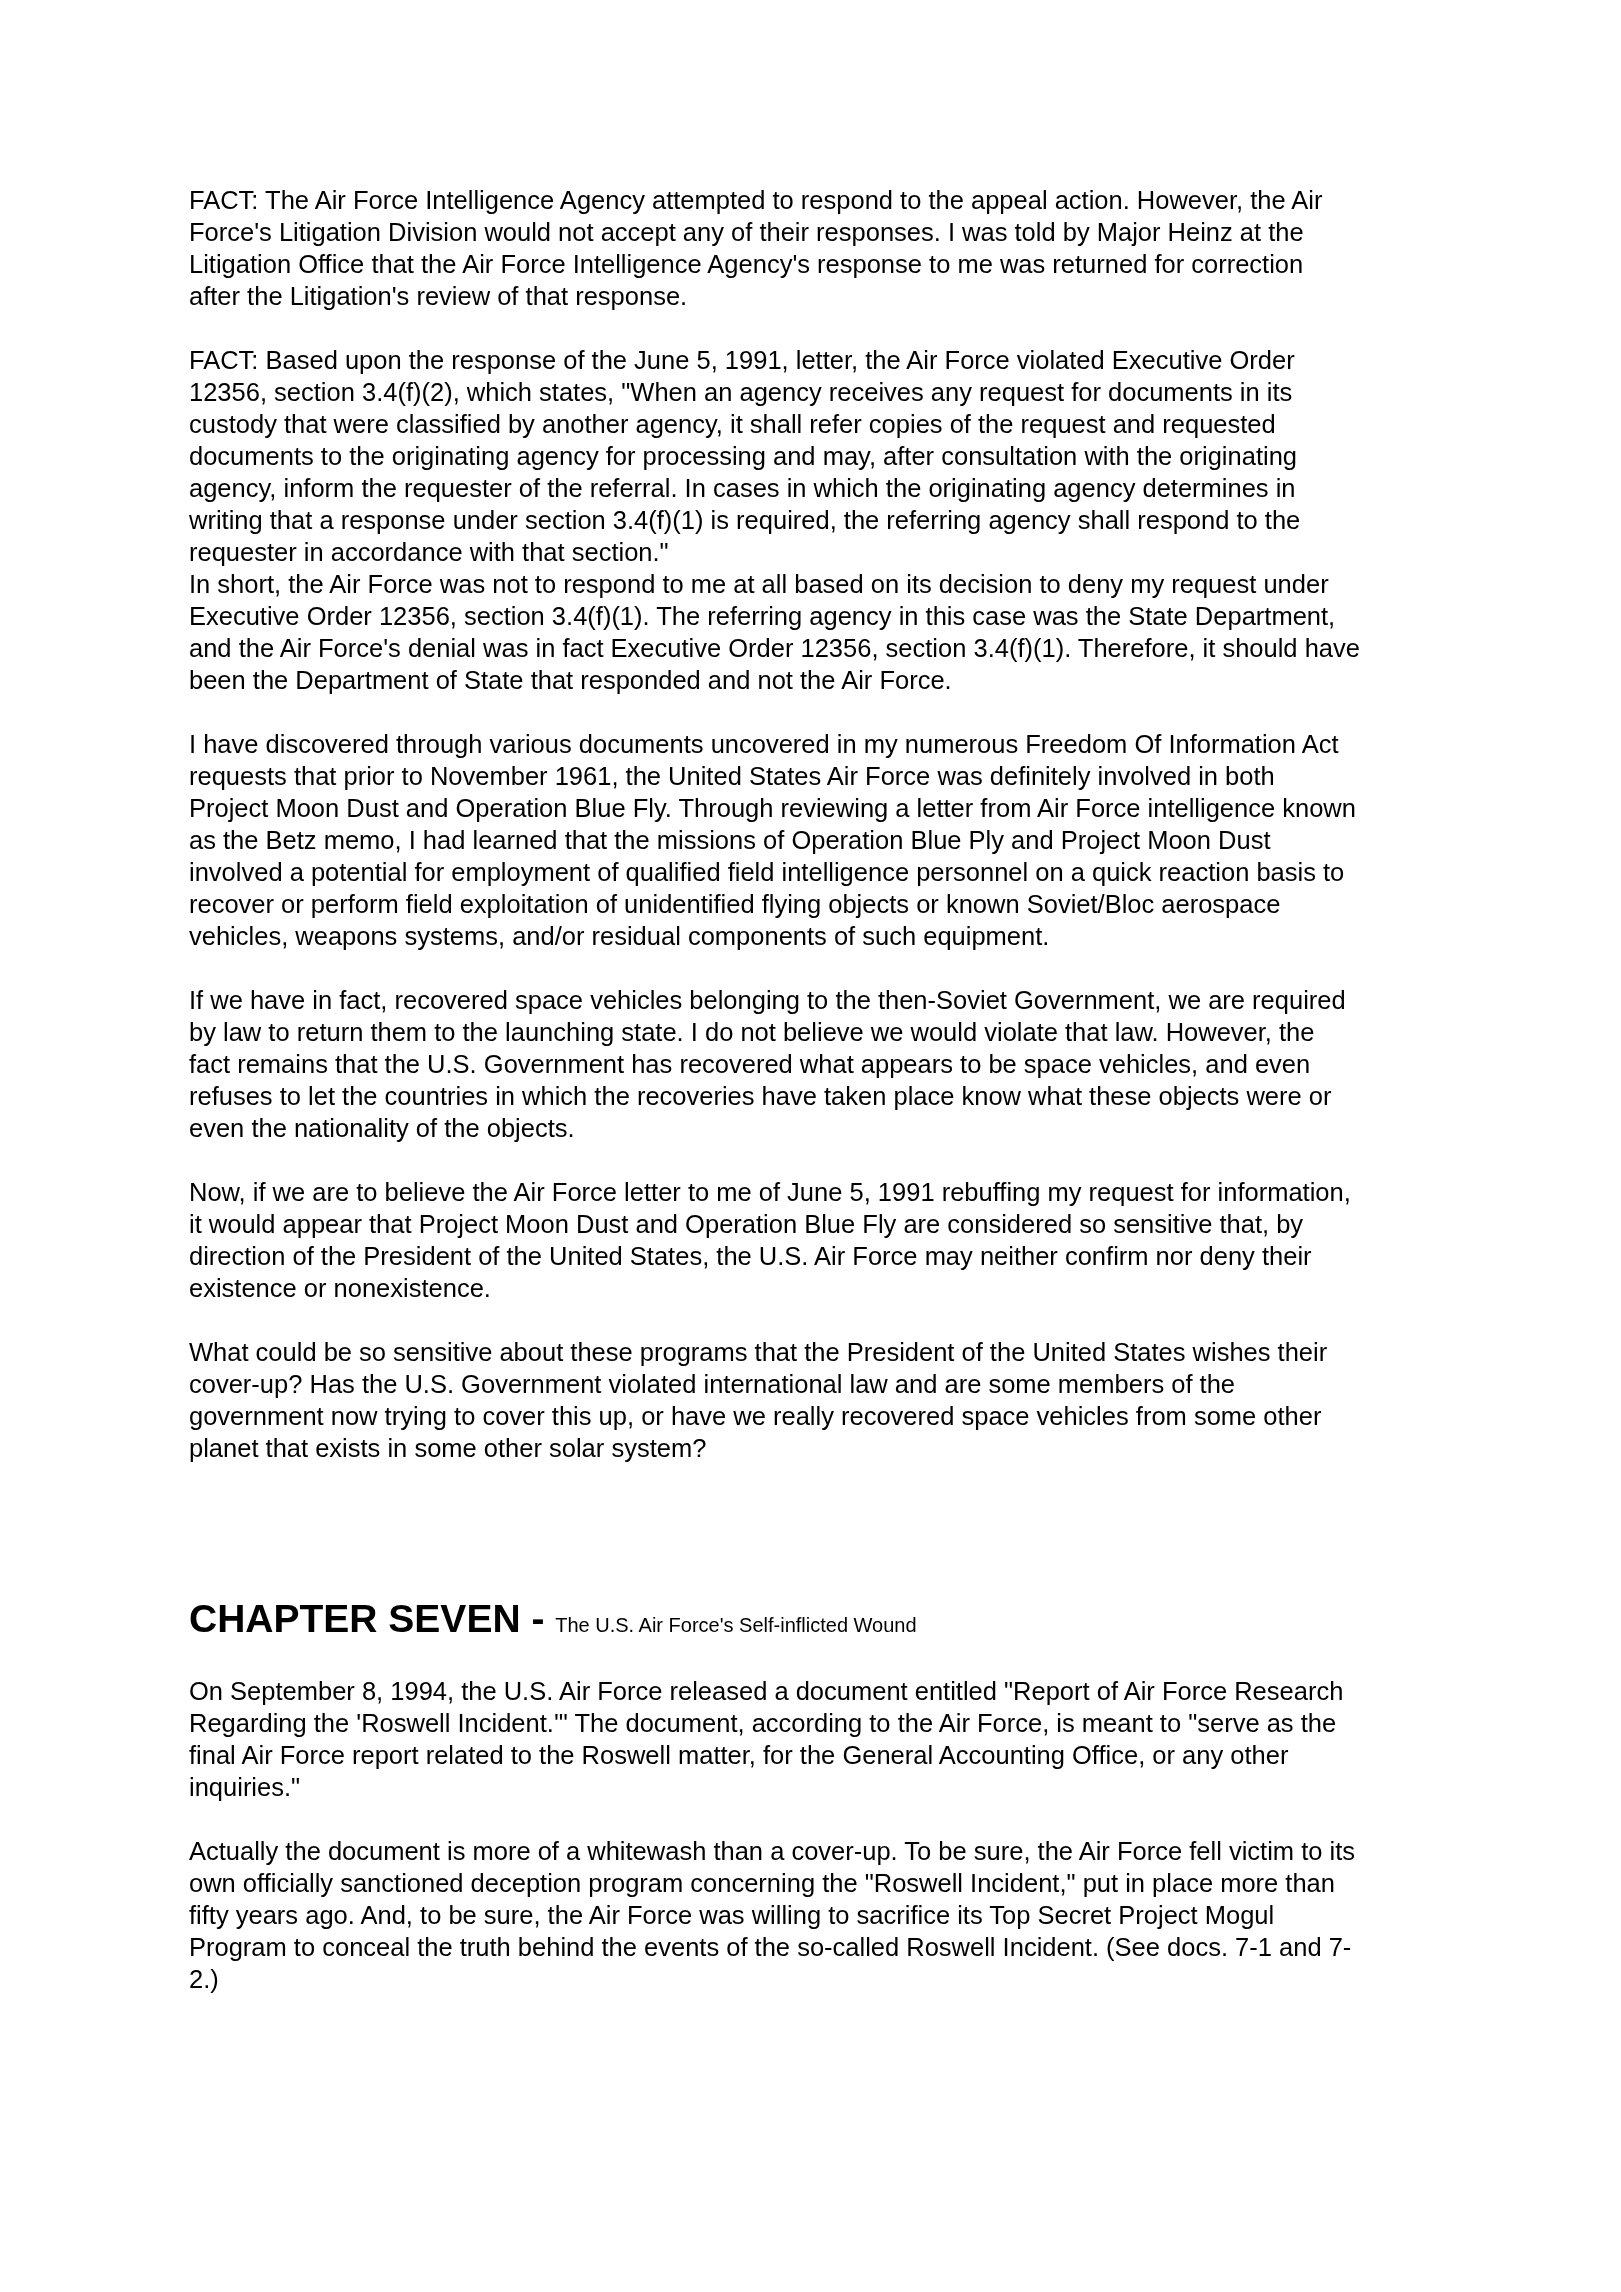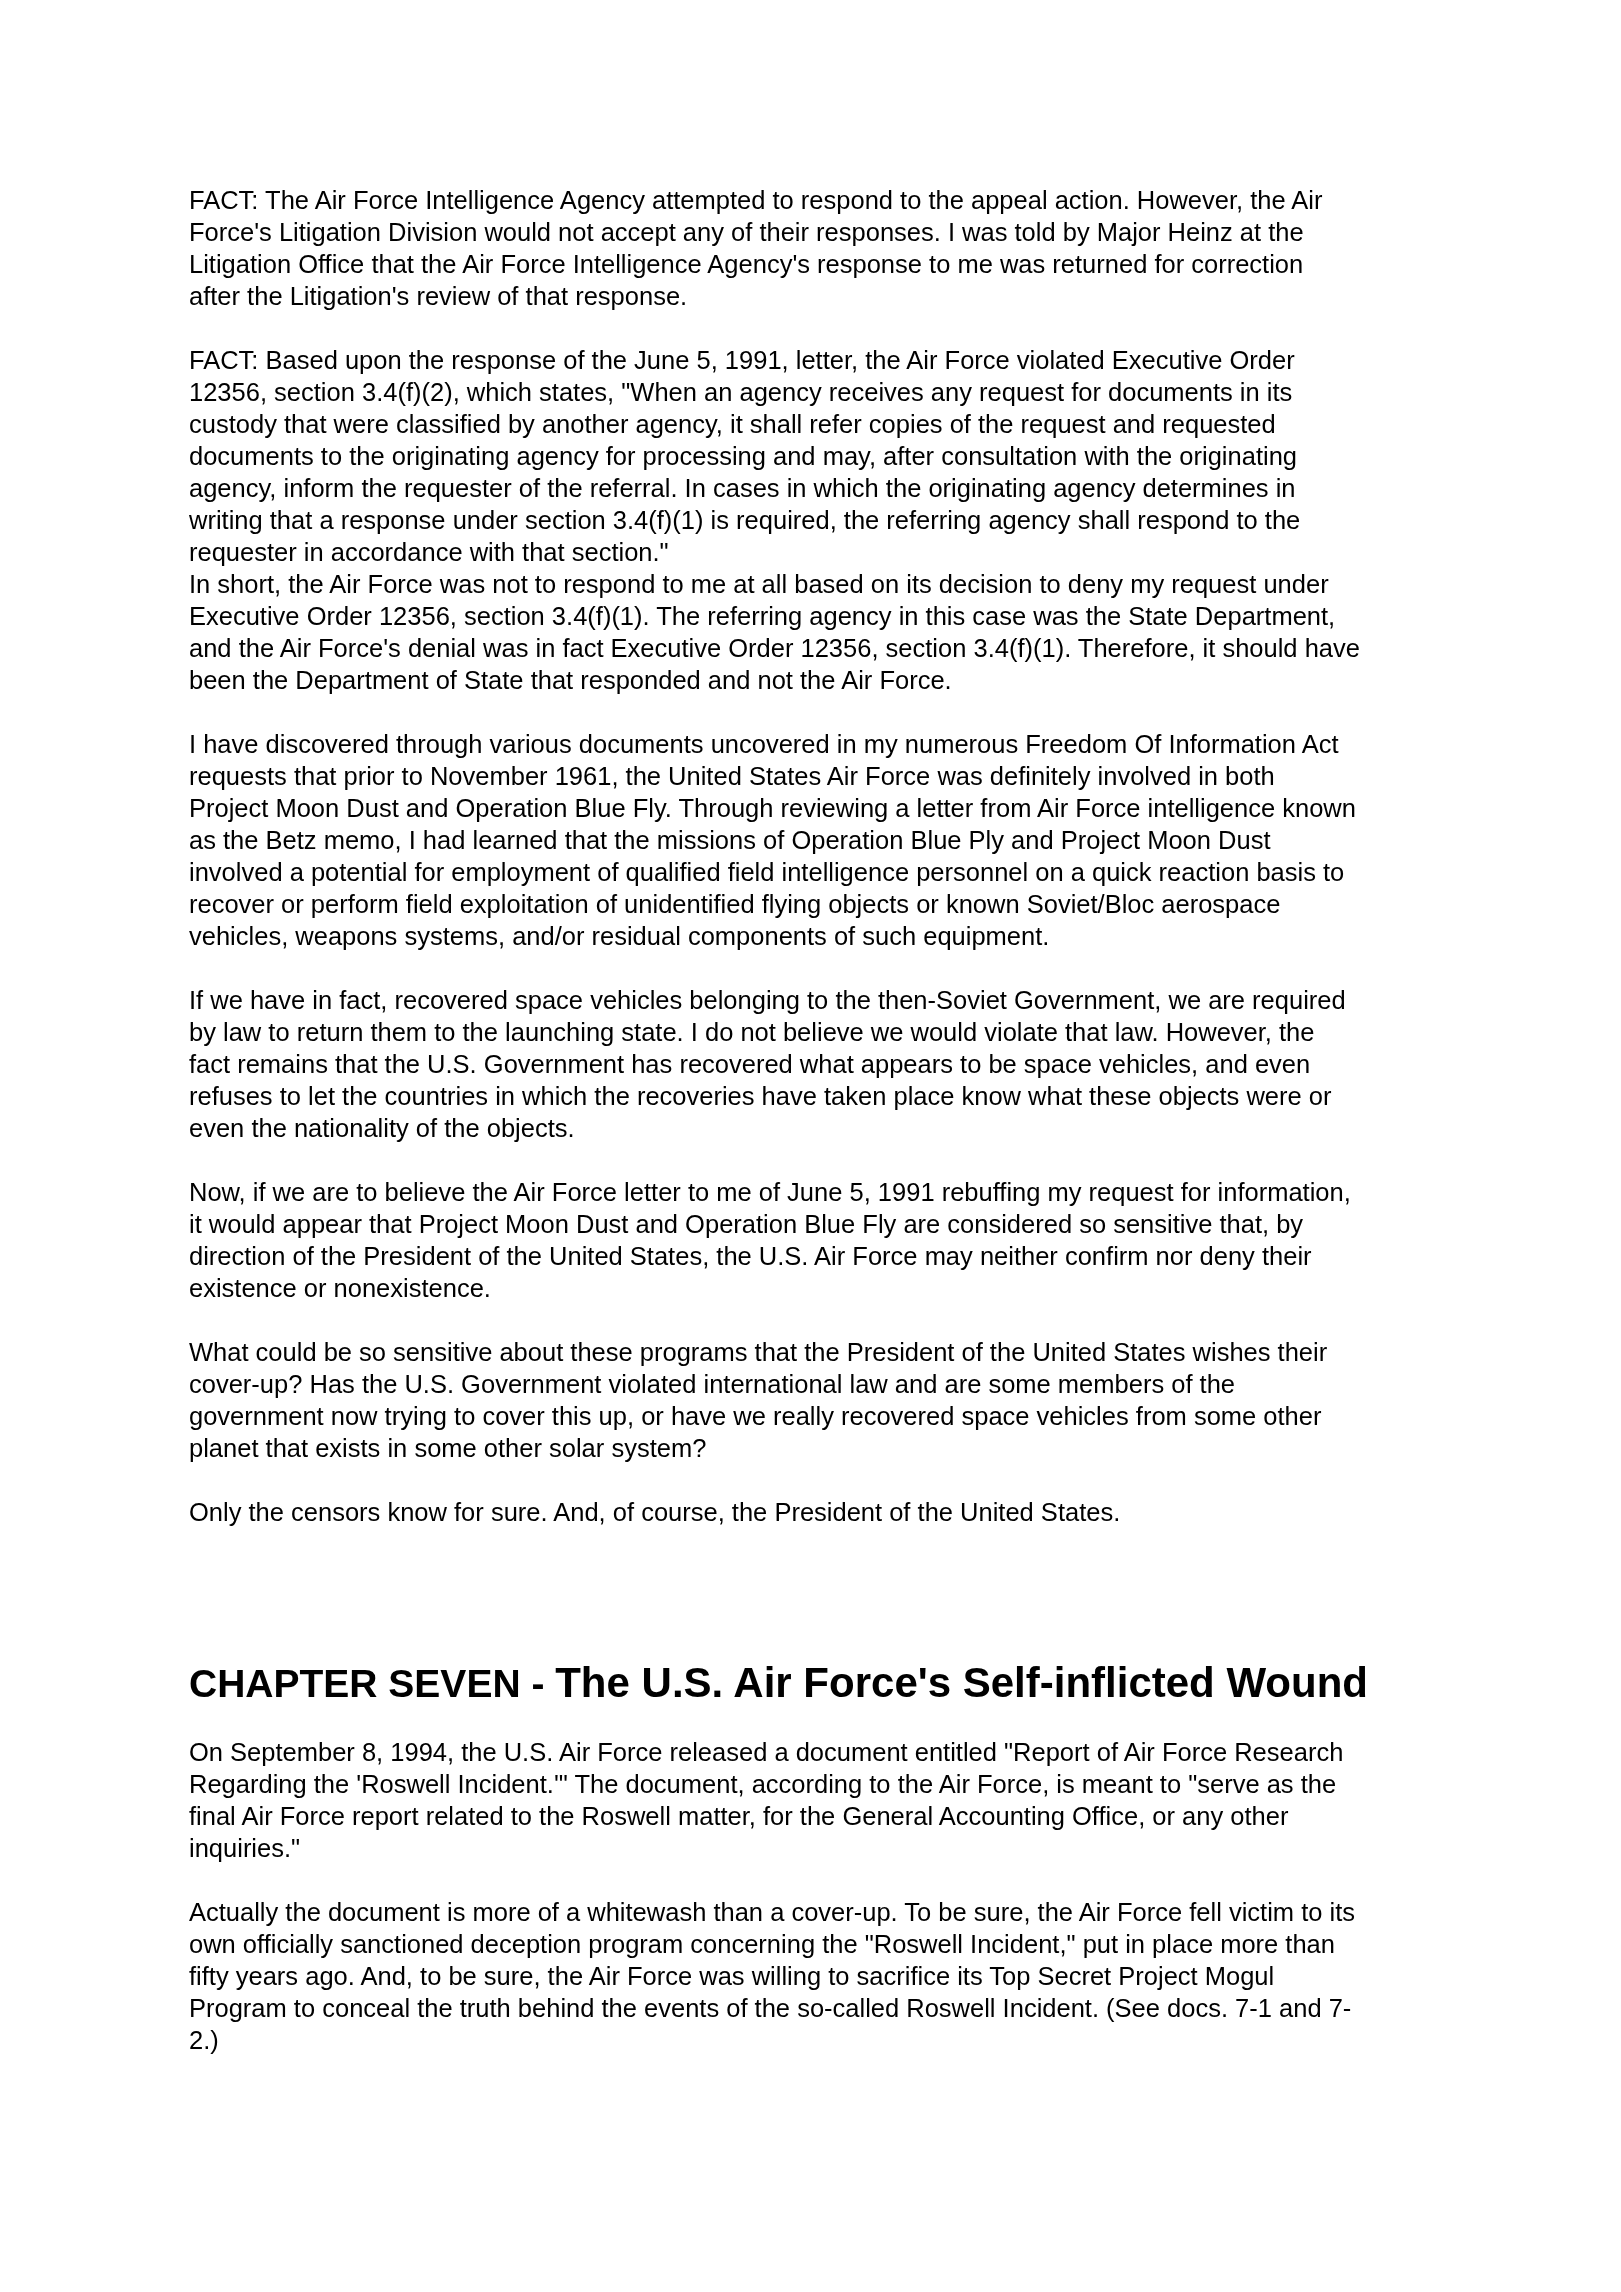--- a/index.html
+++ b/index.html
@@ -35,22 +35,22 @@
     font-family: "Liberation Sans", "DejaVu Sans", sans-serif;
     line-height: 45px;
     color: #000000;
     white-space: pre;
   }
   .chapter-number {
     font-size: 39px;
     font-weight: 700;
   }
   .chapter-title {
-    font-size: 42px;
-    font-weight: 700;
+    font-size: 20px;
+    font-weight: 400;
   }
 </style>
 </head>
 <body>
 
 <div class="page">
   <div class="text-column">
     <p class="para">FACT: The Air Force Intelligence Agency attempted to respond to the appeal action. However, the Air
 Force's Litigation Division would not accept any of their responses. I was told by Major Heinz at the
 Litigation Office that the Air Force Intelligence Agency's response to me was returned for correction
@@ -79,21 +79,20 @@
 refuses to let the countries in which the recoveries have taken place know what these objects were or
 even the nationality of the objects.</p>
     <p class="para">Now, if we are to believe the Air Force letter to me of June 5, 1991 rebuffing my request for information,
 it would appear that Project Moon Dust and Operation Blue Fly are considered so sensitive that, by
 direction of the President of the United States, the U.S. Air Force may neither confirm nor deny their
 existence or nonexistence.</p>
     <p class="para">What could be so sensitive about these programs that the President of the United States wishes their
 cover-up? Has the U.S. Government violated international law and are some members of the
 government now trying to cover this up, or have we really recovered space vehicles from some other
 planet that exists in some other solar system?</p>
-    <p class="para">Only the censors know for sure. And, of course, the President of the United States.</p>
     <h1 class="chapter-heading"><span class="chapter-number">CHAPTER SEVEN - </span><span class="chapter-title">The U.S. Air Force's Self-inflicted Wound</span></h1>
     <p class="para">On September 8, 1994, the U.S. Air Force released a document entitled "Report of Air Force Research
 Regarding the 'Roswell Incident.'" The document, according to the Air Force, is meant to "serve as the
 final Air Force report related to the Roswell matter, for the General Accounting Office, or any other
 inquiries."</p>
     <p class="para">Actually the document is more of a whitewash than a cover-up. To be sure, the Air Force fell victim to its
 own officially sanctioned deception program concerning the "Roswell Incident," put in place more than
 fifty years ago. And, to be sure, the Air Force was willing to sacrifice its Top Secret Project Mogul
 Program to conceal the truth behind the events of the so-called Roswell Incident. (See docs. 7-1 and 7-
 2.)</p>

